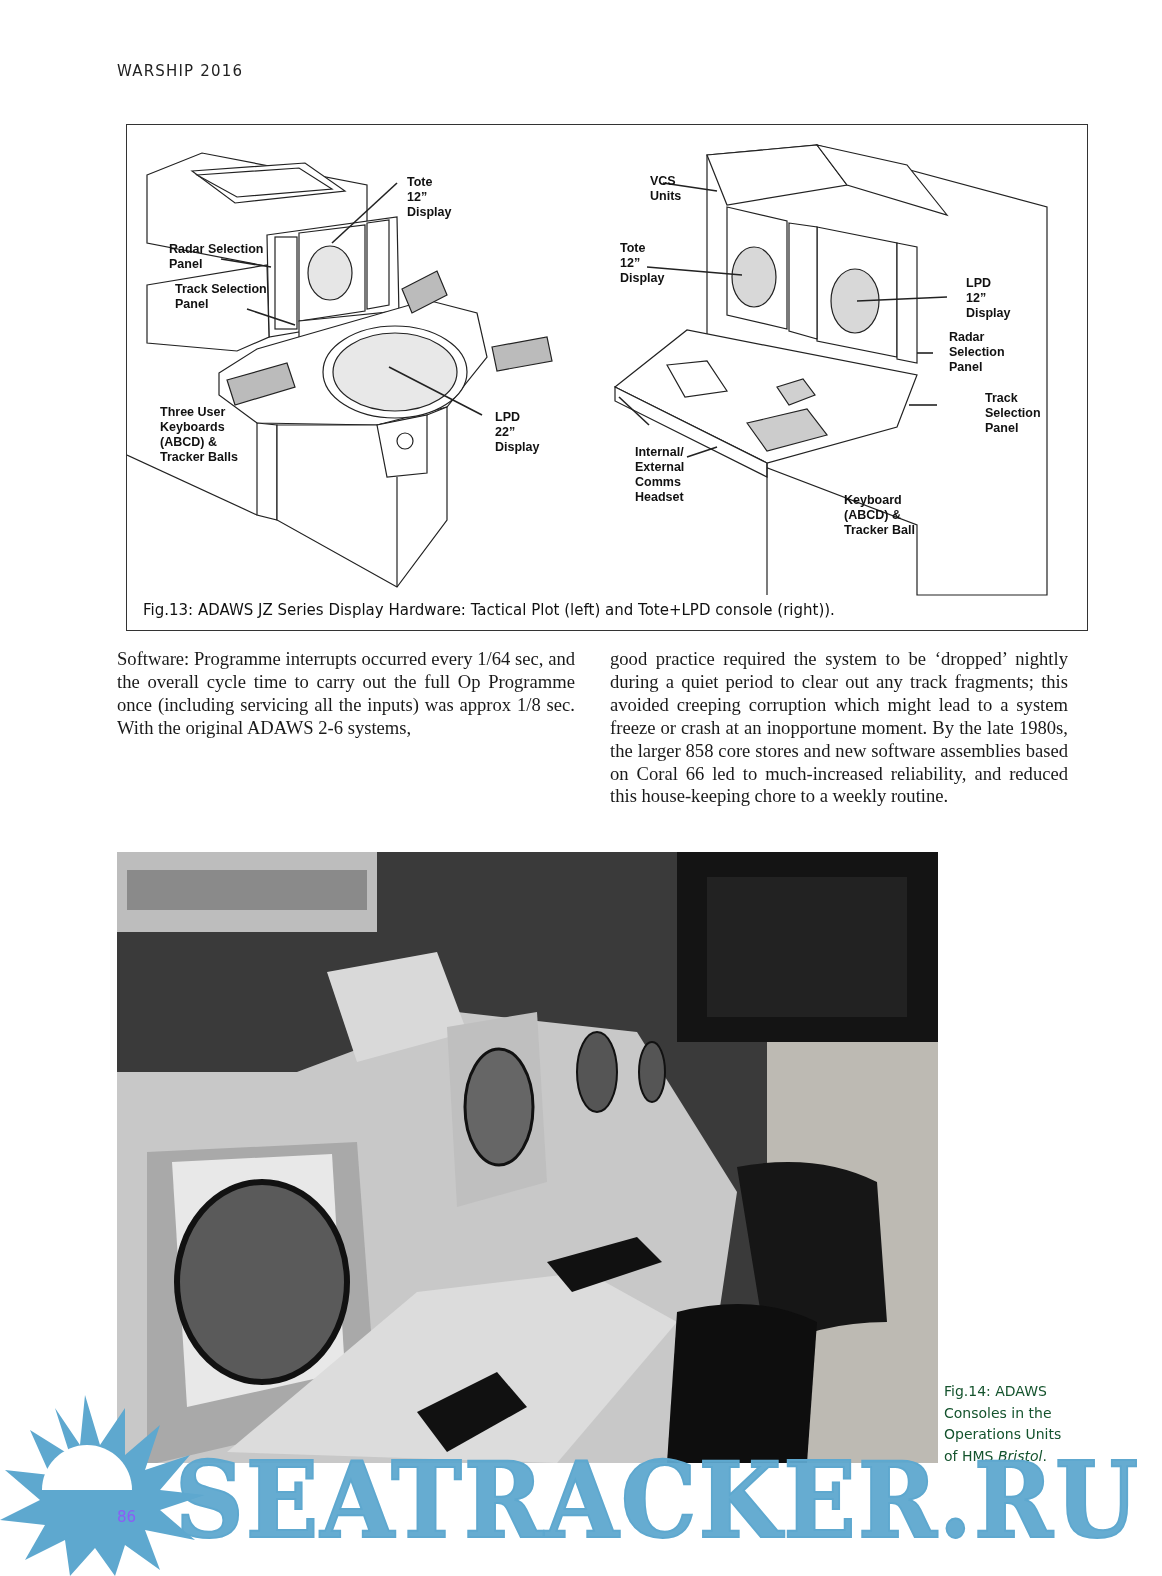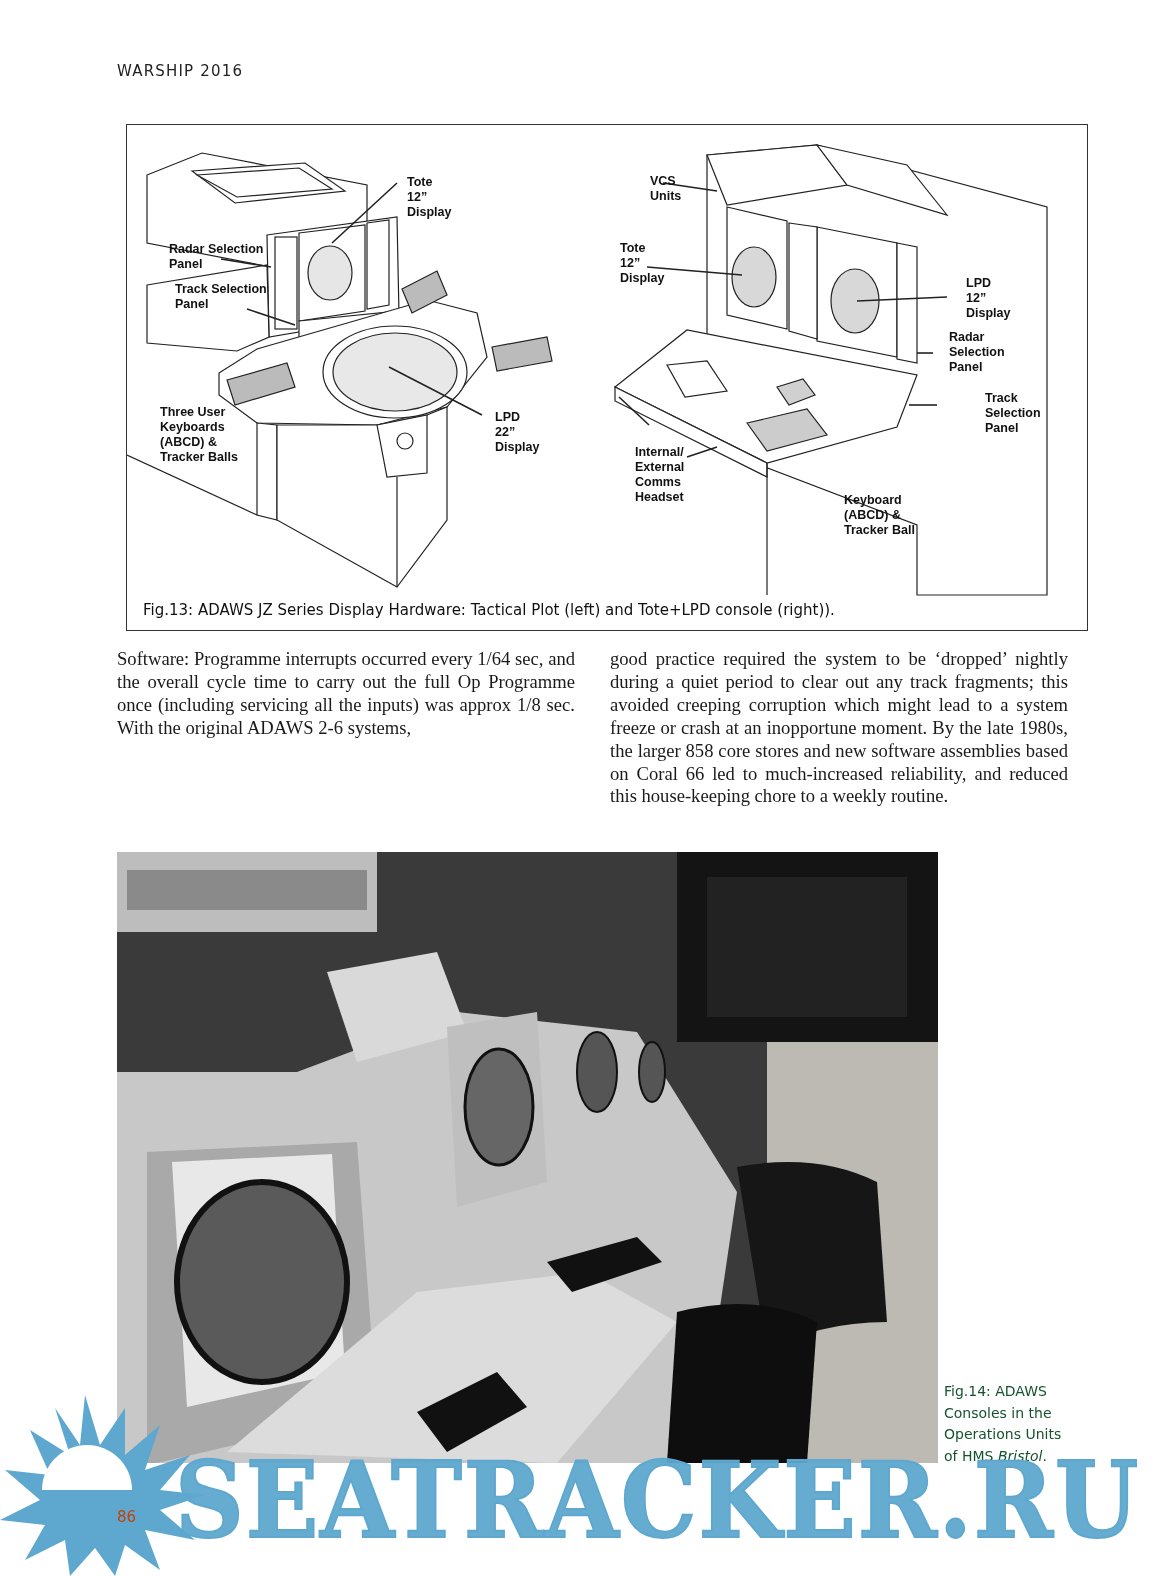--- a/index.html
+++ b/index.html
@@ -13,21 +13,21 @@
   .col p { margin: 0; }
   .col p + p { margin-top: 22.9px; }
   .col .lead { font-weight: normal; }
   .col-left { left: 117px; }
   .col-right { left: 610px; }
   .photo { position: absolute; left: 117px; top: 852px; width: 821px; height: 611px; overflow: hidden; background: #2a2a2a; }
   .photo svg { position: absolute; left: 0; top: 0; }
   .photo-caption { position: absolute; left: 944px; top: 1381px; font-family: "DejaVu Sans", sans-serif; font-size: 14px; line-height: 21.6px; color: #14532d; }
   .photo-caption em { font-style: italic; }
   .watermark { position: absolute; left: 0; top: 1390px; width: 1162px; height: 186px; pointer-events: none; }
-  .page-number { position: absolute; left: 117px; top: 1508px; font-family: "DejaVu Sans", sans-serif; font-size: 15px; color: #c2410c; }
+  .page-number { position: absolute; left: 117px; top: 1508px; font-family: "DejaVu Sans", sans-serif; font-size: 15px; color: #8b5cf6; }
 </style>
 </head>
 <body>
 
 <div class="running-head">WARSHIP 2016</div>
 
 <div class="fig-box">
   <svg width="950" height="507" viewBox="0 0 950 507">
     <g fill="none" stroke="#222" stroke-width="1.2">
 

